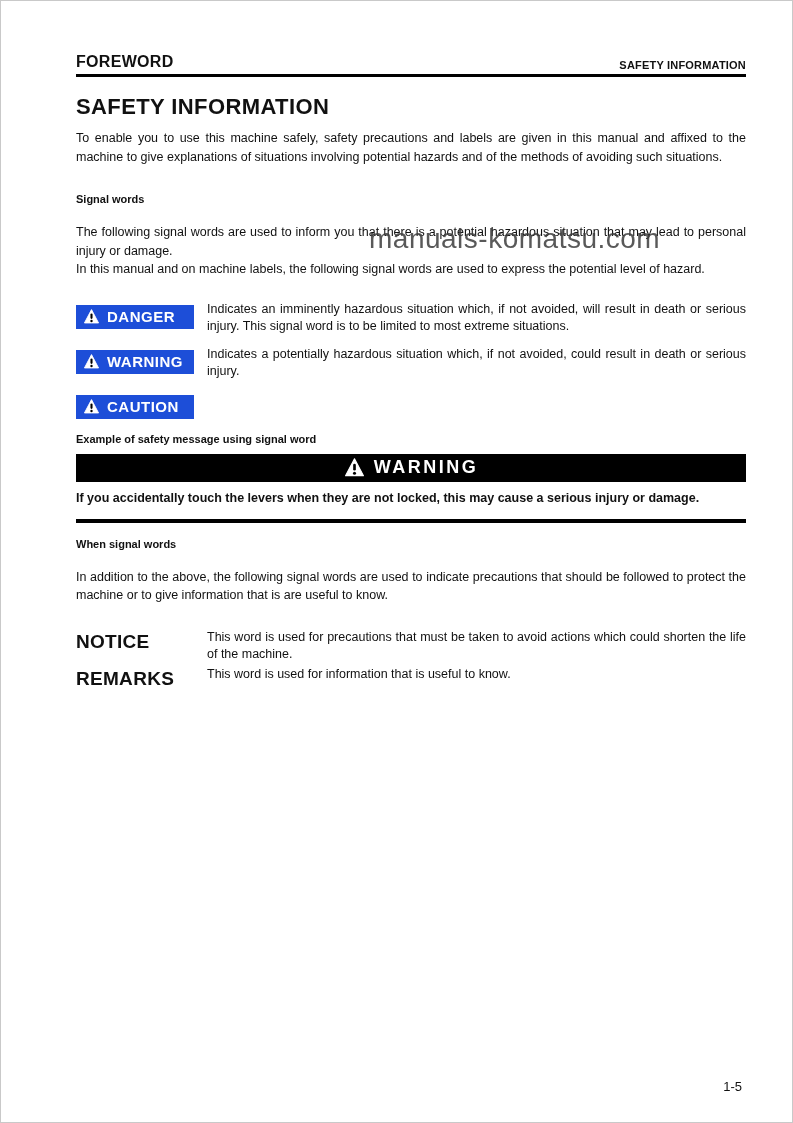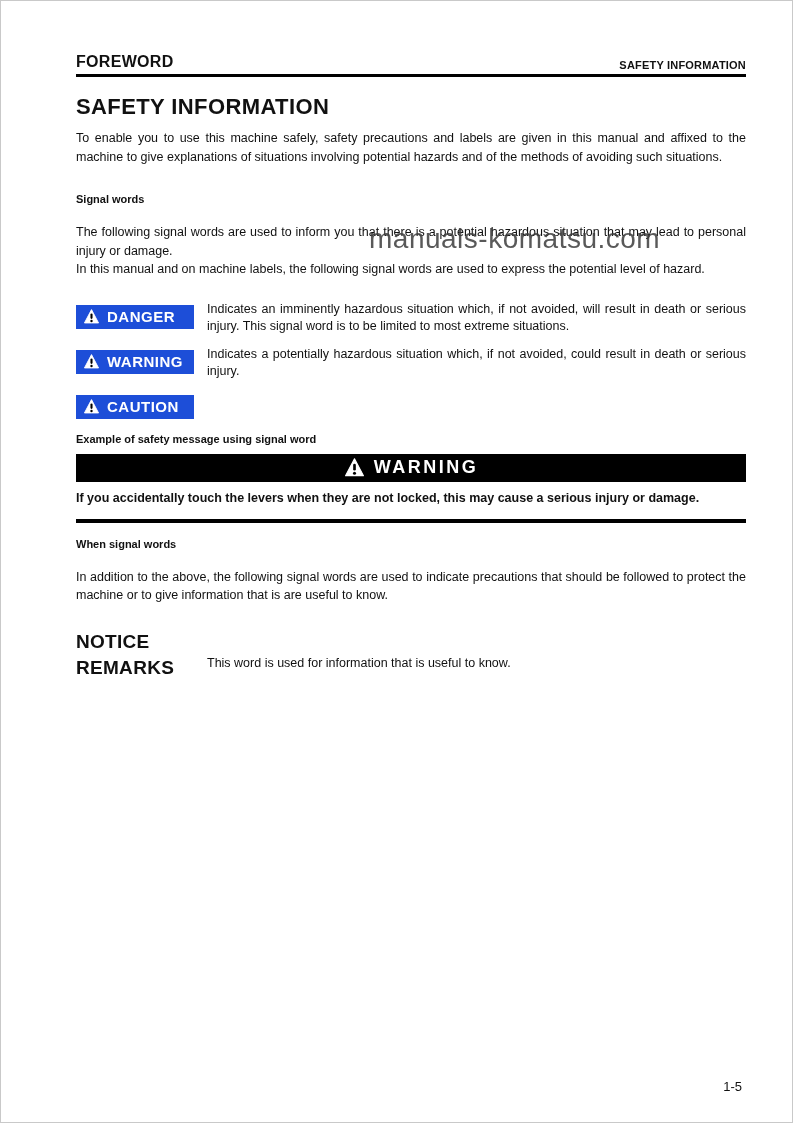--- a/index.html
+++ b/index.html
@@ -222,20 +222,21 @@
     </div>
 
     <div class="rule"></div>
 
     <div class="subhead" style="margin-top:15px;">When signal words</div>
     <p class="body-p" style="margin-top:18px;">In addition to the above, the following signal words are used to indicate precautions that should be followed to protect the machine or to give information that is are useful to know.</p>
 
     <div class="other-rows">
       <div class="other-row">
         <div class="other-label">NOTICE</div>
+        <div class="other-desc">This word is used for precautions that must be taken to avoid actions which could shorten the life of the machine.</div>
       </div>
       <div class="other-row" style="margin-top:2px;">
         <div class="other-label">REMARKS</div>
         <div class="other-desc">This word is used for information that is useful to know.</div>
       </div>
     </div>
 
   </div>
 
   <div class="watermark">manuals-komatsu.com</div>

